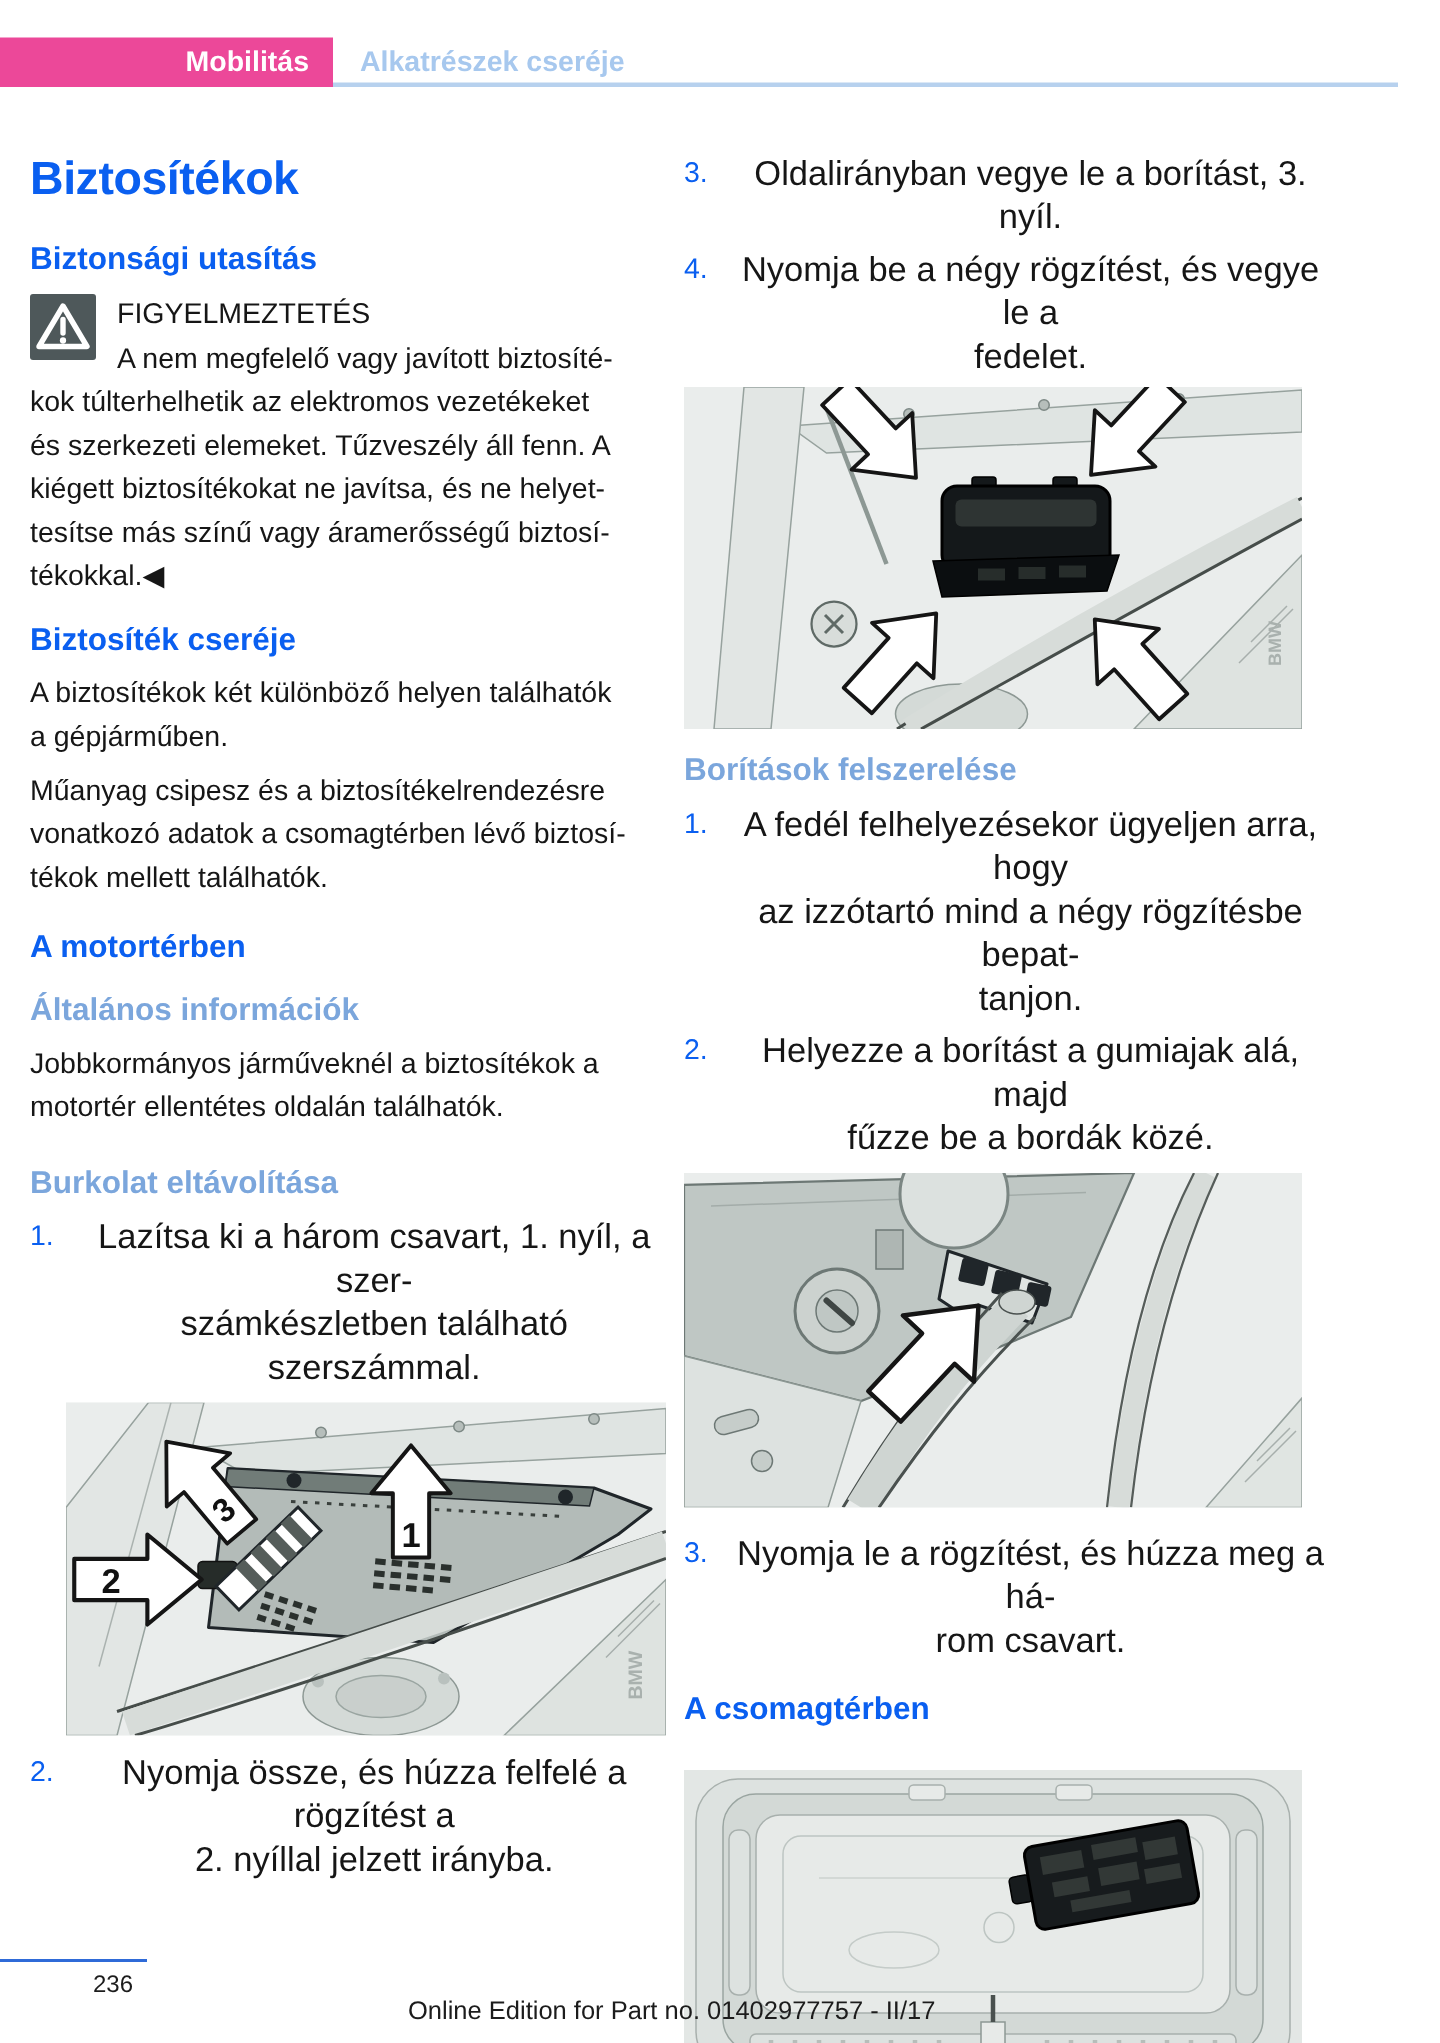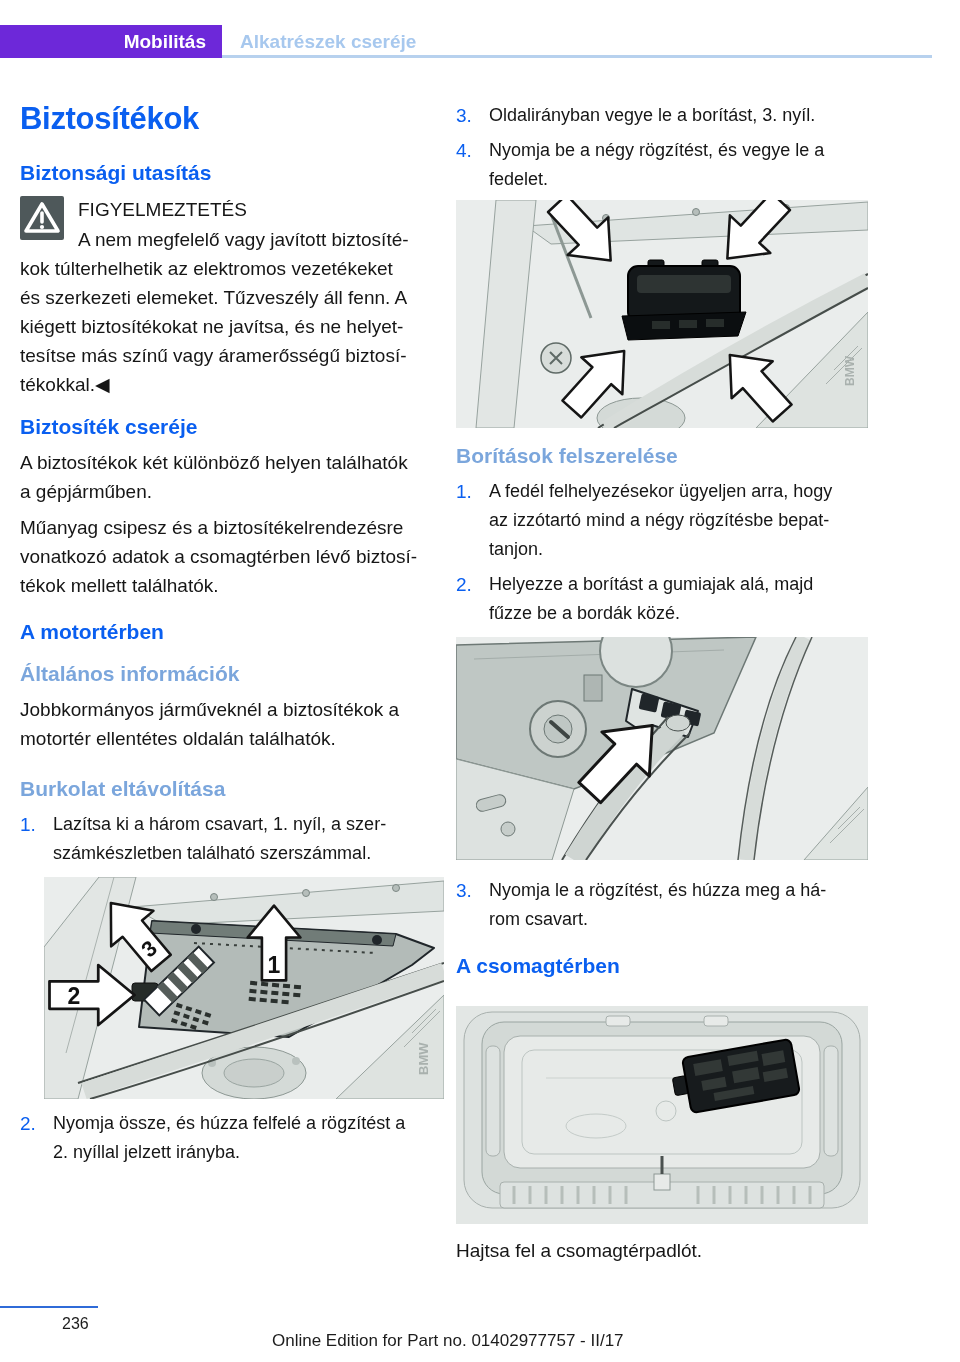--- a/index.html
+++ b/index.html
@@ -1,40 +1,40 @@
 <!DOCTYPE html>
 <html><head>
 <meta charset="utf-8">
 <style>
   html,body{margin:0;padding:0;background:#fff;}
   .page{position:relative;width:960px;height:1362px;background:#fff;overflow:hidden;
         font-family:"Liberation Sans",sans-serif;color:#1a1a1a;}
   
-  .hdr-tab{position:absolute;left:0;top:25px;width:222px;height:33px;background:#6d28d9;
+  .hdr-tab{position:absolute;left:0;top:25px;width:222px;height:33px;background:#ec4899;
            color:#fff;font-size:19px;font-weight:bold;text-align:right;line-height:33px;
            padding-right:16px;box-sizing:border-box;}
   .hdr-section{position:absolute;left:240px;top:25px;height:33px;line-height:33px;
                color:#a7c8ee;font-size:19px;font-weight:bold;}
   .hdr-rule{position:absolute;left:222px;top:55px;width:710px;height:3px;background:#b7d1ee;}
   
   .columns{position:absolute;left:20px;top:101px;width:880px;display:flex;gap:10px;}
   .col-left{width:426px;}
   .col-right{width:429px;}
   .h1{font-size:31px;font-weight:bold;color:#0a5ff0;margin:0 0 24px 0;letter-spacing:-0.3px;}
   .h2{font-size:21px;font-weight:bold;color:#0a5ff0;margin:0 0 9px 0;}
   .h3{font-size:21px;font-weight:bold;color:#7ba6dc;margin:0 0 9px 0;}
   .mt16{margin-top:16px;} .mt20{margin-top:20px;} .mt24{margin-top:24px;}
   .body-text{font-size:19px;line-height:29px;color:#161616;white-space:pre-line;margin:0 0 7px 0;}
   .warning{margin:0 0 6px 0;}
   .warn-icon{float:left;width:44px;height:44px;background:#4e585a;border-radius:2px;
              margin:2px 14px 8px 0;}
   .warn-label{font-size:19px;line-height:31px;color:#161616;}
   .step{display:flex;margin:0 0 6px 0;}
   .step-num{width:33px;flex-shrink:0;font-size:19px;line-height:29px;color:#0a5ff0;}
-  .step-text{font-size:18px;line-height:29px;color:#161616;white-space:pre-line;}
+  .step-text{font-size:23px;line-height:29px;color:#161616;white-space:pre-line;text-align:center;}
   .figure{background:#eaedec;overflow:hidden;}
   .fig1{width:400px;height:222px;margin:9px 0 10px 24px;}
   .fig2{width:412px;height:228px;margin:6px 0 16px 0;}
   .fig3{width:412px;height:223px;margin:9px 0 16px 0;}
   .fig4{width:412px;height:218px;margin:4px 0 12px 0;}
   
   .ft-rule{position:absolute;left:0;top:1306px;width:98px;height:2px;background:#2f6bd8;}
   .ft-page{position:absolute;left:62px;top:1315px;font-size:16px;color:#1c1c1c;}
   .ft-edition{position:absolute;left:272px;top:1331px;font-size:17px;color:#1c1c1c;}
   .ft-watermark{position:absolute;left:676px;top:1327px;font-size:22px;color:#9c9ea0;}

